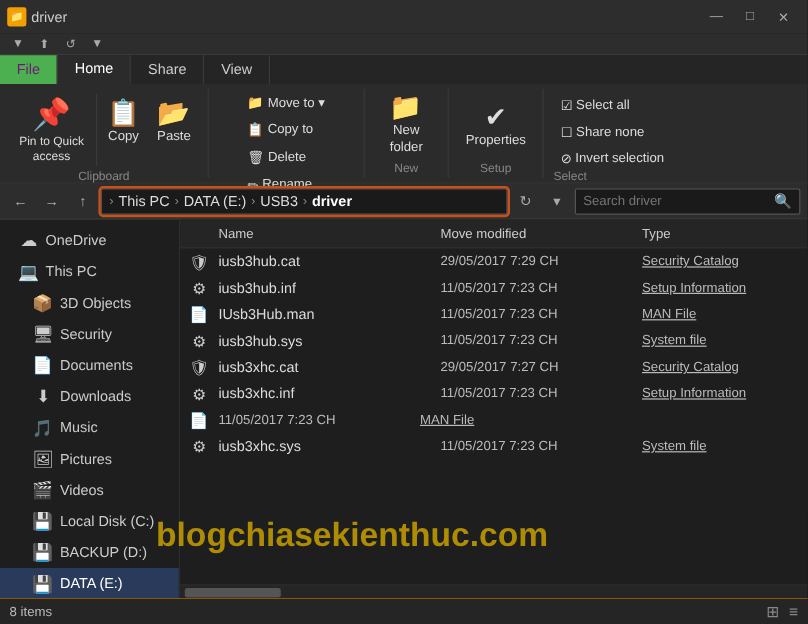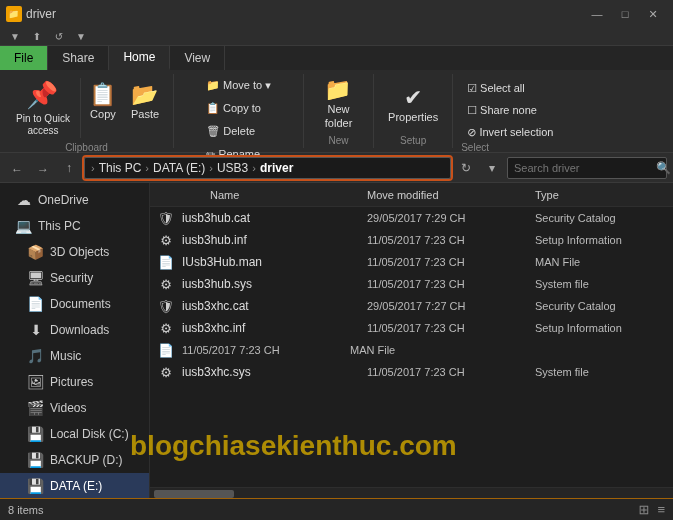--- a/index.html
+++ b/index.html
@@ -91,21 +91,21 @@
       cursor: pointer;
       border-right: 1px solid #3a3a3a;
     }
     .ribbon-tab.active {
       background: #2b2b2b;
       color: #fff;
       border-bottom: 2px solid #2b2b2b;
     }
     .ribbon-tab:first-child {
       background: #4caf50;
-      color: #000000;
+      color: #701a75;
       padding: 0 14px;
     }
     .ribbon-content {
       height: 82px;
       background: #2b2b2b;
       display: flex;
       align-items: stretch;
       padding: 4px 0;
       gap: 0;
     }
@@ -214,21 +214,21 @@
     }
     .address-sep {
       color: #888;
       font-size: 11px;
     }
     .address-crumb.current {
       color: #fff;
       font-weight: 600;
     }
     .search-box {
-      width: 160px;
+      width: 188px;
       height: 22px;
       background: #1a1a1a;
       border: 1px solid #555;
       border-radius: 2px;
       display: flex;
       align-items: center;
       padding: 0 6px;
       gap: 0;
     }
     .search-input {
@@ -285,21 +285,21 @@
     }
     .content-header {
       height: 24px;
       background: #252525;
       display: flex;
       align-items: center;
       padding: 0 8px;
       gap: 8px;
       border-bottom: 1px solid #2e2e2e;
     }
-    .col-name { flex: 1; color: #ccc; font-size: 11px; margin-left: 28px; }
+    .col-name { flex: 1; color: #ccc; font-size: 11px; }
     .col-date { width: 160px; color: #ccc; font-size: 11px; }
     .col-type { width: 130px; color: #ccc; font-size: 11px; }
 
     .file-list {
       flex: 1;
       overflow-y: auto;
     }
     .file-list::-webkit-scrollbar { width: 6px; background: #1e1e1e; }
     .file-list::-webkit-scrollbar-thumb { background: #444; }
     .file-row {
@@ -312,21 +312,21 @@
       color: #ccc;
     }
     .file-icon {
       width: 16px; height: 16px;
       display: flex; align-items: center; justify-content: center;
       font-size: 13px;
       flex-shrink: 0;
     }
     .file-name { flex: 1; font-size: 12px; color: #ddd; }
     .file-date { width: 160px; font-size: 11px; color: #bbb; }
-    .file-type { width: 130px; font-size: 11px; color: #bbb; }
+    .file-type { width: 130px; font-size: 11px; color: #bbb; text-decoration: underline; }
 
     
     .watermark {
       position: absolute;
       bottom: 58px;
       left: 130px;
       font-size: 28px;
       font-weight: bold;
       color: #c8a000;
       opacity: 0.85;
@@ -395,22 +395,22 @@
 <div class="qat">
   <button class="qat-btn">▼</button>
   <button class="qat-btn">⬆</button>
   <button class="qat-btn">↺</button>
   <button class="qat-btn">▼</button>
 </div>
 
 <div class="ribbon">
   <div class="ribbon-tabs">
     <div class="ribbon-tab">File</div>
+    <div class="ribbon-tab active">Home</div>
     <div class="ribbon-tab">Share</div>
-    <div class="ribbon-tab active">Home</div>
     <div class="ribbon-tab">View</div>
   </div>
   <div class="ribbon-content">
 
     <div class="ribbon-group">
       <div class="ribbon-group-items" style="flex-direction:row; align-items:stretch; gap:2px;">
         <div class="ribbon-big">
           <span class="ribbon-big-icon">📌</span>
           <span style="font-size:10px; text-align:center; line-height:1.2;">Pin to Quick<br>access</span>
         </div>

